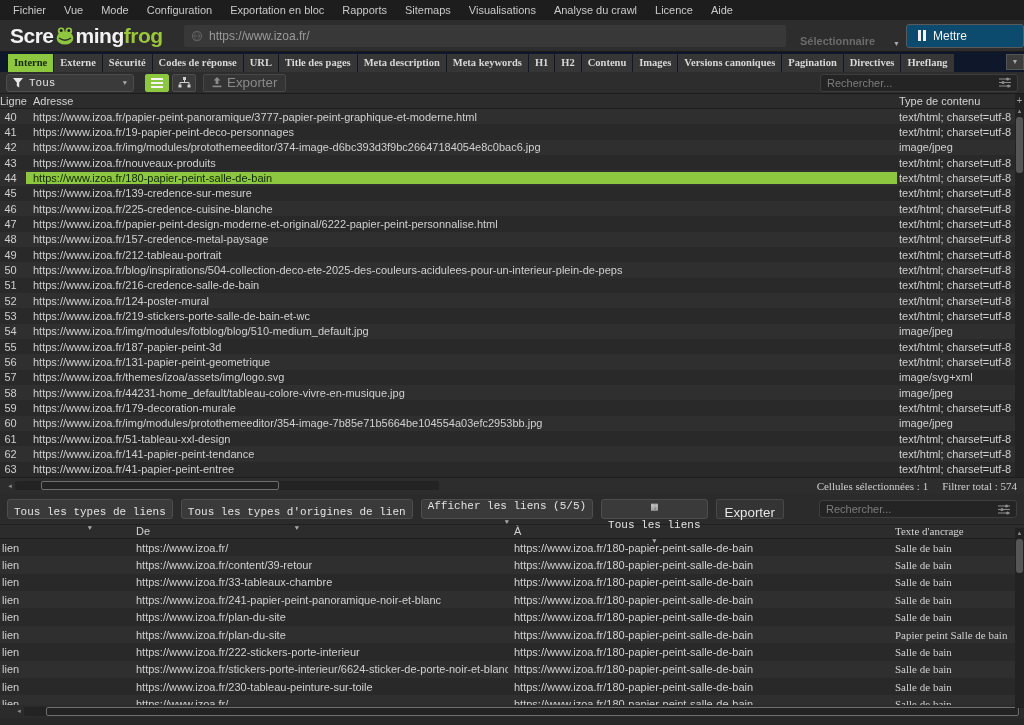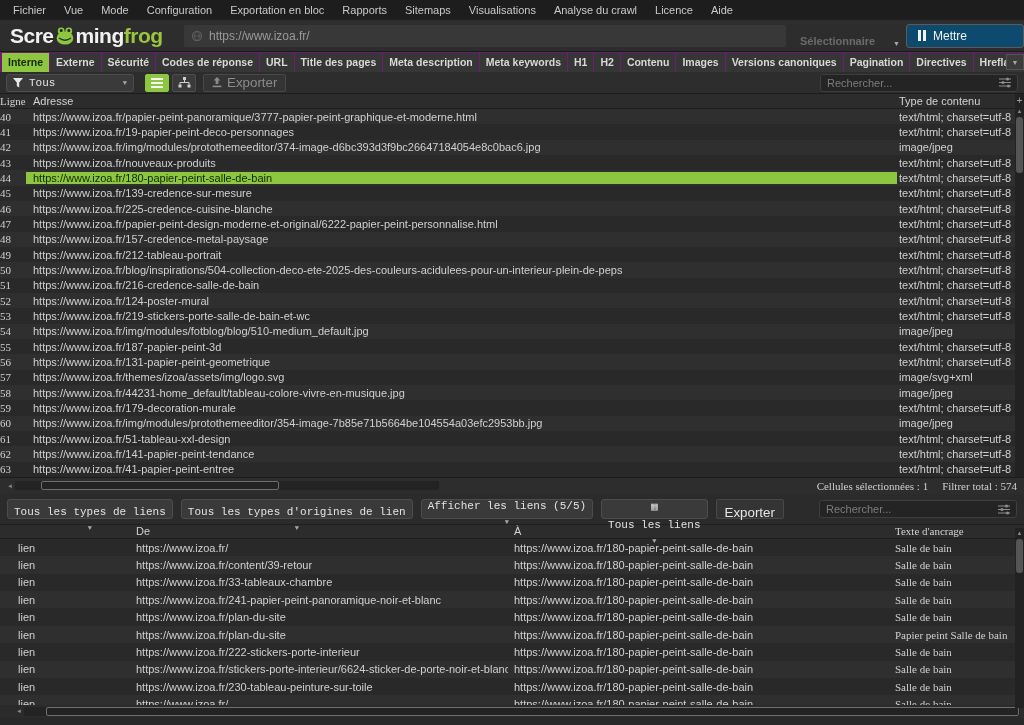--- a/index.html
+++ b/index.html
@@ -18,21 +18,21 @@
   .logo .lt { color:#f2f2f2; } .logo .lg { color:#9bc53d; }
   .logo svg { margin:0 1px; }
   .url-wrap { flex:1; height:22px; background:#383838; border-radius:2px; margin:0 8px; display:flex; align-items:center; padding:0 7px; gap:6px; overflow:hidden; }
   .url-input { flex:1; background:transparent; border:none; outline:none; color:#9a9a9a; font-size:12px; font-family:"Liberation Sans",sans-serif; }
   .spider-dd { width:112px; height:22px; display:flex; align-items:flex-end; justify-content:space-between; padding:0 6px; color:#6b6b6b; font-size:11px; flex-shrink:0;font-weight:bold; }
   .caret { font-size:7px; color:#a8a8a8; }
   .pause-btn { height:24px; min-width:118px; flex-shrink:0; background:#0c4a6e; border:1px solid #5a5a5a; border-radius:3px; color:#f2f2f2; font-size:12px; display:flex; align-items:center; gap:7px; padding:0 11px; }
   .pause-icon { display:flex; gap:2px; }
   .pause-icon i { display:block; width:3px; height:11px; background:#f2f2f2; }
   
-  .tabbar { height:20px; background:#701a75; display:flex; align-items:flex-end; gap:1px; padding-left:2px; overflow:hidden; white-space:nowrap; position:relative; }
+  .tabbar { height:20px; background:#0f172a; display:flex; align-items:flex-end; gap:1px; padding-left:8px; overflow:hidden; white-space:nowrap; position:relative;font-family:Liberation Serif, serif; }
   .tab { font-size:10.5px; font-weight:bold; color:#d8d8d8; background:#363636; padding:3px 6px 4px; flex-shrink:0; cursor:default; }
   .tab.active { background:#8dc63f; color:#16270a; }
   .tab-overflow { position:absolute; right:0; top:2px; width:18px; height:16px; background:#3c3c3c; border:1px solid #555; display:flex; align-items:center; justify-content:center; }
   
   .toolbar { height:22px; background:#2d2d2d; display:flex; align-items:center; gap:7px; padding:0 6px; border-bottom:1px solid #1c1c1c; }
   .select { height:18px; background:#3a3a3a; border:1px solid #4d4d4d; border-radius:3px; display:flex; align-items:center; gap:6px; padding:0 6px; color:#e2e2e2;font-family:Liberation Mono, monospace; }
   .select .grow { flex:1; }
   .filter-select { width:128px; }
   .view-group { display:flex; gap:3px; margin-left:4px; }
   .view-btn { width:24px; height:18px; border-radius:2px; display:flex; align-items:center; justify-content:center; background:#3a3a3a; border:1px solid #4d4d4d; }
@@ -40,21 +40,21 @@
   .list-glyph { display:flex; flex-direction:column; gap:2px; }
   .list-glyph i { display:block; width:12px; height:2px; background:#f5f5f5; }
   .btn { height:18px; background:#343434; border:1px solid #484848; border-radius:2px; display:flex; align-items:center; gap:5px; padding:0 8px; color:#e6e6e6; }
   .btn.disabled { color:#8a8a8a; }
   .search-box { margin-left:auto; width:198px; height:18px; background:#242424; border:1px solid #3e3e3e; border-radius:3px; display:flex; align-items:center; padding:0 6px; gap:5px; }
   .search-input { flex:1; background:transparent; border:none; outline:none; color:#9a9a9a; font-size:11px; font-family:"Liberation Sans",sans-serif; }
   .search-input::placeholder { color:#7d7d7d; }
   
   .itable { position:relative; background:#292929; }
   .thead { display:flex; height:15px; background:#2c2c2c; border-bottom:1px solid #1e1e1e; color:#d2d2d2; align-items:center; }
-  .c-line { width:26px; text-align:left; padding-right:5px; flex-shrink:0;font-family:Liberation Serif, serif; }
+  .c-line { width:26px; text-align:center; padding-right:5px; flex-shrink:0; }
   .c-addr { flex:1; padding-left:7px; overflow:hidden; white-space:nowrap; }
   .c-type { width:118px; flex-shrink:0; padding-left:2px; overflow:hidden; white-space:nowrap; }
   .c-scroll { width:9px; flex-shrink:0; }
   .irow { display:flex; height:15.33px; align-items:center; }
   .irow.even { background:#2f2f2f; } .irow.odd { background:#292929; }
   .irow .c-addr.selected { background:#8dc63f; color:#102603; }
   .vscroll { position:absolute; top:0; right:0; width:9px; bottom:0; background:#222; display:flex; flex-direction:column; align-items:center; }
   .vscroll .plus { height:14px; color:#a2a2a2; font-size:10px; line-height:14px; }
   .vscroll .arr { font-size:6px; color:#8a8a8a; height:8px; }
   .vthumb { width:7px; height:56px; background:#565656; border-radius:3px; margin-top:1px; }
@@ -64,21 +64,21 @@
   .hscroll .arr { font-size:6px; color:#8a8a8a; }
   .htrack { flex:1; height:9px; background:#232323; border-radius:2px; position:relative; }
   .hthumb { position:absolute; left:26px; top:0; width:238px; height:9px; border:1px solid #6e6e6e; border-radius:2px; }
   .status-text { margin-left:auto; display:flex; gap:14px; color:#cfcfcf;font-family:Liberation Serif, serif; }
   
   .bpanel { background:#2b2b2b; }
   .btoolbar { height:30px; display:flex; align-items:center; gap:8px; padding:4px 7px 3px; }
   .btoolbar .btn, .btoolbar .select { height:20px;flex-direction:column; }
   
   .bhead { display:flex; height:15px; background:#2c2c2c; border-top:1px solid #1f1f1f; border-bottom:1px solid #1e1e1e; color:#d2d2d2; align-items:center; }
-  .c-ltype { width:130px; flex-shrink:0; padding-left:18px; overflow:hidden; white-space:nowrap; }
+  .c-ltype { width:130px; flex-shrink:0; padding-left:2px; overflow:hidden; white-space:nowrap; }
   .c-from { width:378px; flex-shrink:0; padding-left:6px; overflow:hidden; white-space:nowrap; }
   .c-to { flex:1; padding-left:6px; overflow:hidden; white-space:nowrap; }
   .c-anchor { width:122px; flex-shrink:0; padding-left:2px; overflow:hidden; white-space:nowrap;font-family:Liberation Serif, serif; }
   .brows { height:166px; overflow:hidden; }
   .brow { display:flex; height:17.4px; align-items:center; }
   .brow.even { background:#2f2f2f; } .brow.odd { background:#292929; }
   .bvscroll { position:absolute; right:0; top:528px; width:9px; height:180px; background:#222; display:flex; flex-direction:column; align-items:center; }
   .bvscroll .arr { font-size:6px; color:#8a8a8a; height:8px; margin-top:2px; }
   .bvthumb { width:7px; height:34px; background:#565656; border-radius:3px; margin-top:1px; }
   .bhscroll { height:13px; display:flex; align-items:center; gap:2px; padding:0 4px 0 16px; background:#2b2b2b; }

